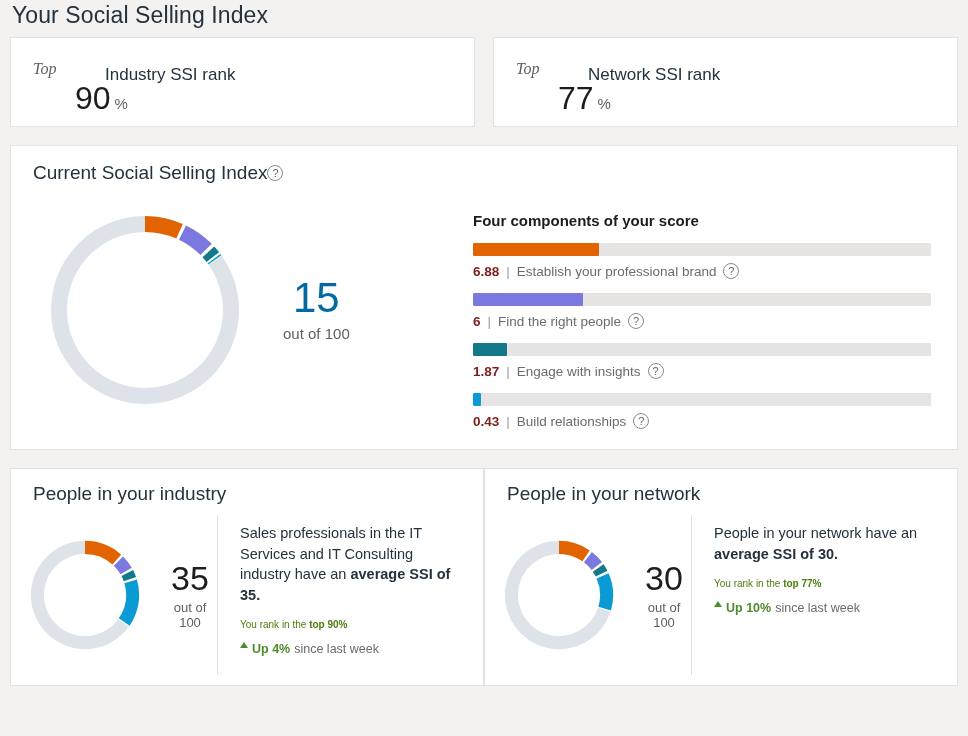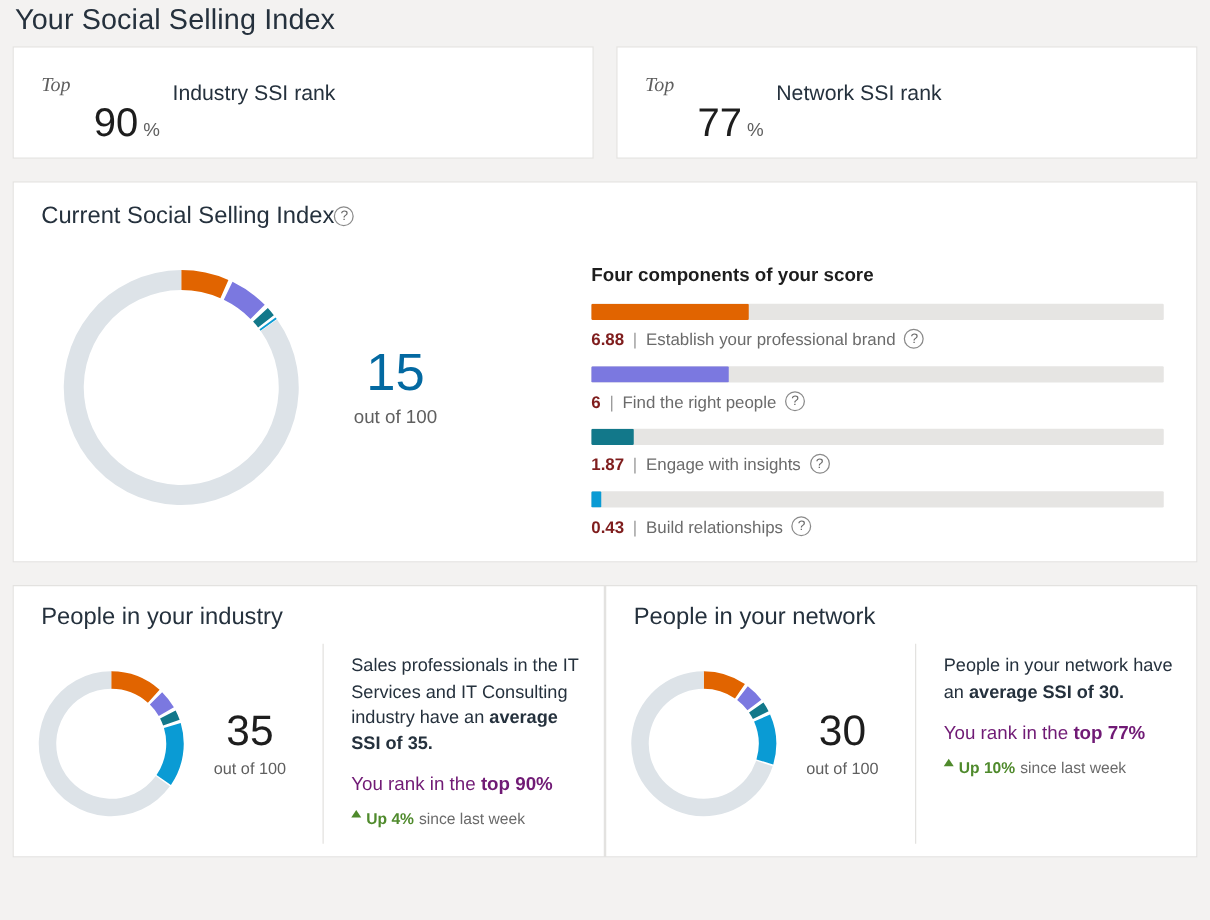--- a/index.html
+++ b/index.html
@@ -29,21 +29,21 @@
   .rank-inner { display: flex; align-items: flex-start; }
   .rank-left { width: 72px; }
   .rank-top-label {
     font-size: 16px; font-style: italic; color: #5f5f5f;
     font-family: "Liberation Serif", serif;
     line-height: 1.1;
   }
   .rank-value-line { display: flex; align-items: baseline; margin-top: 4px; margin-left: 42px; }
   .rank-value { font-size: 32px; font-weight: 400; color: #1d1d1d; line-height: 1; }
   .rank-pct { font-size: 15px; color: #5f5f5f; margin-left: 4px; }
-  .rank-title { font-size: 17px; color: #25313d; padding-top: 5px; margin-left: 33px; }
+  .rank-title { font-size: 17px; color: #25313d; padding-top: 5px; }
 
   
   .ssi-card { margin-top: 18px; height: 305px; padding: 16px 22px 0 22px; }
   .ssi-head { display: flex; align-items: center; gap: 0; }
   .ssi-head-title { font-size: 19px; color: #25313d; font-weight: 400; }
 
   .info-icon {
     display: inline-flex; align-items: center; justify-content: center;
     width: 16px; height: 16px; border-radius: 50%;
     border: 1.3px solid #8a8a8a; color: #6b6b6b;
@@ -72,30 +72,30 @@
   }
   .comp-score { font-weight: bold; color: #7f1d1d; }
   .comp-sep { color: #9b9b9b; }
 
   
   .bottom-row { display: flex; margin-top: 18px; }
   .people-card { flex: 1; height: 218px; padding: 14px 0 0 0; }
   .people-title { font-size: 19px; color: #25313d; font-weight: 400; padding: 0 0 0 22px; }
   .people-body { display: flex; margin-top: 10px; height: 160px; }
   .people-left {
-    width: 248px; display: flex; align-items: center;
+    width: 207px; display: flex; align-items: center;
     border-right: 1px solid #e3e2e0; padding-left: 18px;
   }
   .people-score { margin-left: 22px; text-align: center; }
   .people-score-num { font-size: 34px; font-weight: 300; color: #1d1d1d; line-height: 1; }
   .people-score-sub { font-size: 13px; color: #5f5f5f; margin-top: 5px; }
   .people-right { flex: 1; padding: 8px 16px 0 22px; }
   .people-desc { font-size: 14.5px; color: #25313d; line-height: 1.42; }
   .people-desc b { font-weight: bold; }
-  .people-rank { font-size: 15px; color: #701a75; margin-top: 14px; }
+  .people-rank { font-size: 10px; color: #4d7c0f; margin-top: 14px; }
   .people-rank b { font-weight: bold; }
   .people-trend { margin-top: 12px; font-size: 12.5px; color: #6b6b6b; display: flex; align-items: flex-start; gap: 4px; }
   .tri-up {
     width: 0; height: 0; border-left: 4.5px solid transparent;
     border-right: 4.5px solid transparent; border-bottom: 6px solid #4f8a2c;
     display: inline-block;
   }
   .trend-strong { color: #4f8a2c; font-weight: bold; }
 </style>
 </head>

